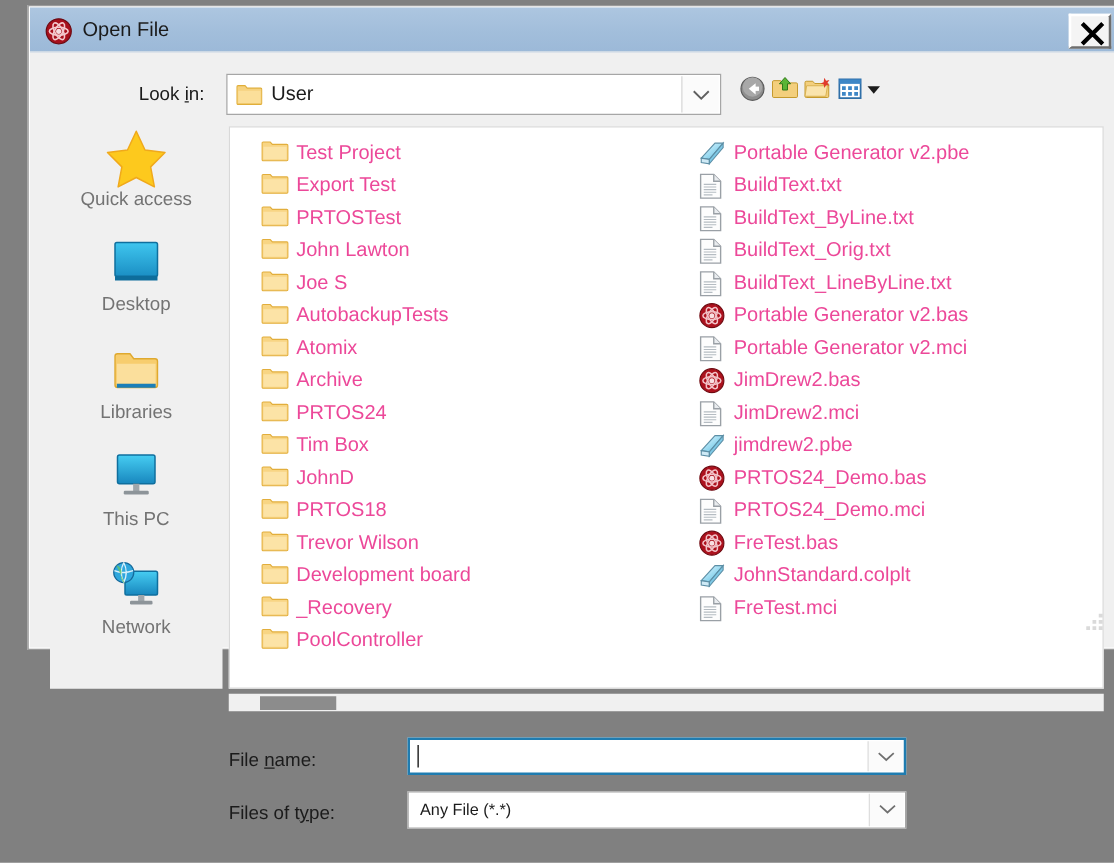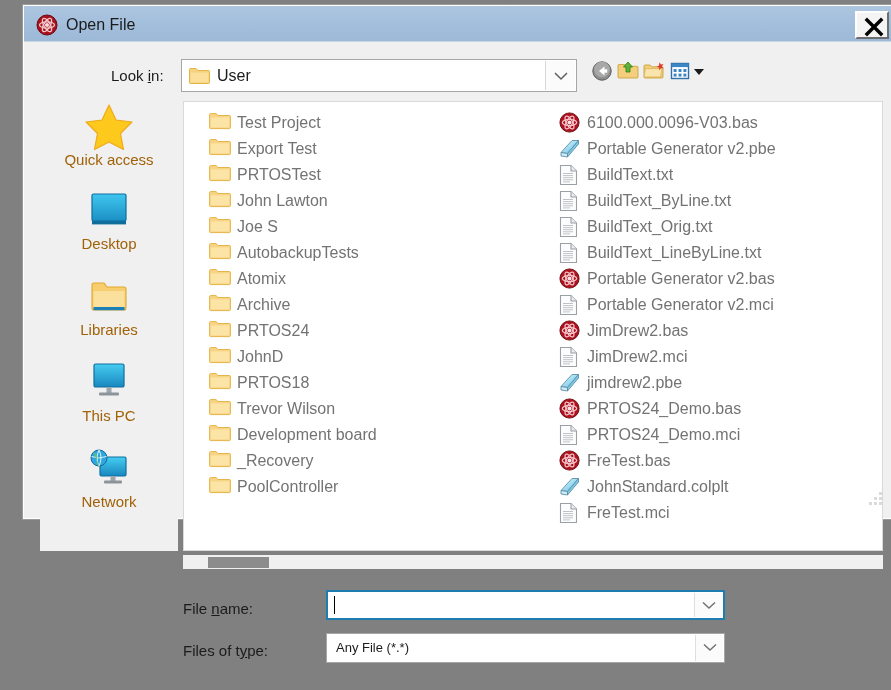--- a/index.html
+++ b/index.html
@@ -124,21 +124,21 @@
     left: 0;
     width: 138px;
     text-align: center;
     cursor: default;
   }
   .place .pic { height: 48px; position: relative; }
   .place .pic > * { position: absolute; left: 50%; transform: translateX(-50%); }
   .place .lbl {
     display: block;
     font-size: 15px;
-    color: #a16207;
+    color: #737373;
     margin-top: 2px;
     white-space: nowrap;
   }
 
   
   .listpanel {
     position: absolute;
     left: 160px; top: 96px;
     width: 700px; height: 450px;
     background: #ffffff;
@@ -158,21 +158,21 @@
     white-space: nowrap;
   }
   .entry .ic {
     width: 22px; height: 22px;
     margin-right: 6px;
     flex: 0 0 22px;
     position: relative;
   }
   .entry .nm {
     font-size: 16px;
-    color: #737373;
+    color: #ec4899;
     line-height: 22px;
   }
 
   
   .hscroll {
     position: absolute;
     left: 160px; top: 550px;
     width: 700px; height: 14px;
     background: #f0f0f0;
   }
@@ -466,20 +466,27 @@
               <path d="M0.6 2.6 a1 1 0 0 1 1-1 H7.2 l1.7 1.9 H20.4 a1 1 0 0 1 1 1 V15.6 a1 1 0 0 1-1 1 H1.6 a1 1 0 0 1-1-1 Z" fill="#f8d584" stroke="#e2ae3c" stroke-width="0.9"></path>
               <path d="M1.7 5.4 H20.3 V15.4 H1.7 Z" fill="#fce3a6"></path>
             </svg></span>
           <span class="nm">PRTOS24</span>
         </div>
         <div class="entry">
           <span class="ic"><svg width="22" height="18" viewBox="0 0 22 18">
               <path d="M0.6 2.6 a1 1 0 0 1 1-1 H7.2 l1.7 1.9 H20.4 a1 1 0 0 1 1 1 V15.6 a1 1 0 0 1-1 1 H1.6 a1 1 0 0 1-1-1 Z" fill="#f8d584" stroke="#e2ae3c" stroke-width="0.9"></path>
               <path d="M1.7 5.4 H20.3 V15.4 H1.7 Z" fill="#fce3a6"></path>
             </svg></span>
+          <span class="nm">Tim Box</span>
+        </div>
+        <div class="entry">
+          <span class="ic"><svg width="22" height="18" viewBox="0 0 22 18">
+              <path d="M0.6 2.6 a1 1 0 0 1 1-1 H7.2 l1.7 1.9 H20.4 a1 1 0 0 1 1 1 V15.6 a1 1 0 0 1-1 1 H1.6 a1 1 0 0 1-1-1 Z" fill="#f8d584" stroke="#e2ae3c" stroke-width="0.9"></path>
+              <path d="M1.7 5.4 H20.3 V15.4 H1.7 Z" fill="#fce3a6"></path>
+            </svg></span>
           <span class="nm">JohnD</span>
         </div>
         <div class="entry">
           <span class="ic"><svg width="22" height="18" viewBox="0 0 22 18">
               <path d="M0.6 2.6 a1 1 0 0 1 1-1 H7.2 l1.7 1.9 H20.4 a1 1 0 0 1 1 1 V15.6 a1 1 0 0 1-1 1 H1.6 a1 1 0 0 1-1-1 Z" fill="#f8d584" stroke="#e2ae3c" stroke-width="0.9"></path>
               <path d="M1.7 5.4 H20.3 V15.4 H1.7 Z" fill="#fce3a6"></path>
             </svg></span>
           <span class="nm">PRTOS18</span>
         </div>
         <div class="entry">
@@ -505,32 +512,20 @@
         </div>
         <div class="entry">
           <span class="ic"><svg width="22" height="18" viewBox="0 0 22 18">
               <path d="M0.6 2.6 a1 1 0 0 1 1-1 H7.2 l1.7 1.9 H20.4 a1 1 0 0 1 1 1 V15.6 a1 1 0 0 1-1 1 H1.6 a1 1 0 0 1-1-1 Z" fill="#f8d584" stroke="#e2ae3c" stroke-width="0.9"></path>
               <path d="M1.7 5.4 H20.3 V15.4 H1.7 Z" fill="#fce3a6"></path>
             </svg></span>
           <span class="nm">PoolController</span>
         </div>
       </div>
     <div class="col col-files">
-        <div class="entry">
-          <span class="ic"><svg width="21" height="21" viewBox="0 0 21 21">
-              <circle cx="10.5" cy="10.5" r="9.6" fill="#ad121e" stroke="#6e0a11" stroke-width="0.9"></circle>
-              <g fill="none" stroke="#f2c3c8" stroke-width="1.25">
-                <ellipse cx="10.5" cy="10.5" rx="7.2" ry="3.1"></ellipse>
-                <ellipse cx="10.5" cy="10.5" rx="7.2" ry="3.1" transform="rotate(60 10.5 10.5)"></ellipse>
-                <ellipse cx="10.5" cy="10.5" rx="7.2" ry="3.1" transform="rotate(120 10.5 10.5)"></ellipse>
-              </g>
-              <circle cx="10.5" cy="10.5" r="2" fill="#f8e0e3"></circle>
-            </svg></span>
-          <span class="nm">6100.000.0096-V03.bas</span>
-        </div>
         <div class="entry">
           <span class="ic"><svg width="21" height="21" viewBox="0 0 21 21">
               <defs>
                 <linearGradient id="pbeg" x1="0" y1="0" x2="1" y2="1">
                   <stop offset="0" stop-color="#eaf9ff"></stop>
                   <stop offset="0.5" stop-color="#9fdcf2"></stop>
                   <stop offset="1" stop-color="#5ab9dd"></stop>
                 </linearGradient>
               </defs>
               <path d="M2 14.5 L13 2.5 L19.5 2.5 L8.5 15.5 Z" fill="url(#pbeg)" stroke="#5d8fa6" stroke-width="0.9"></path>

